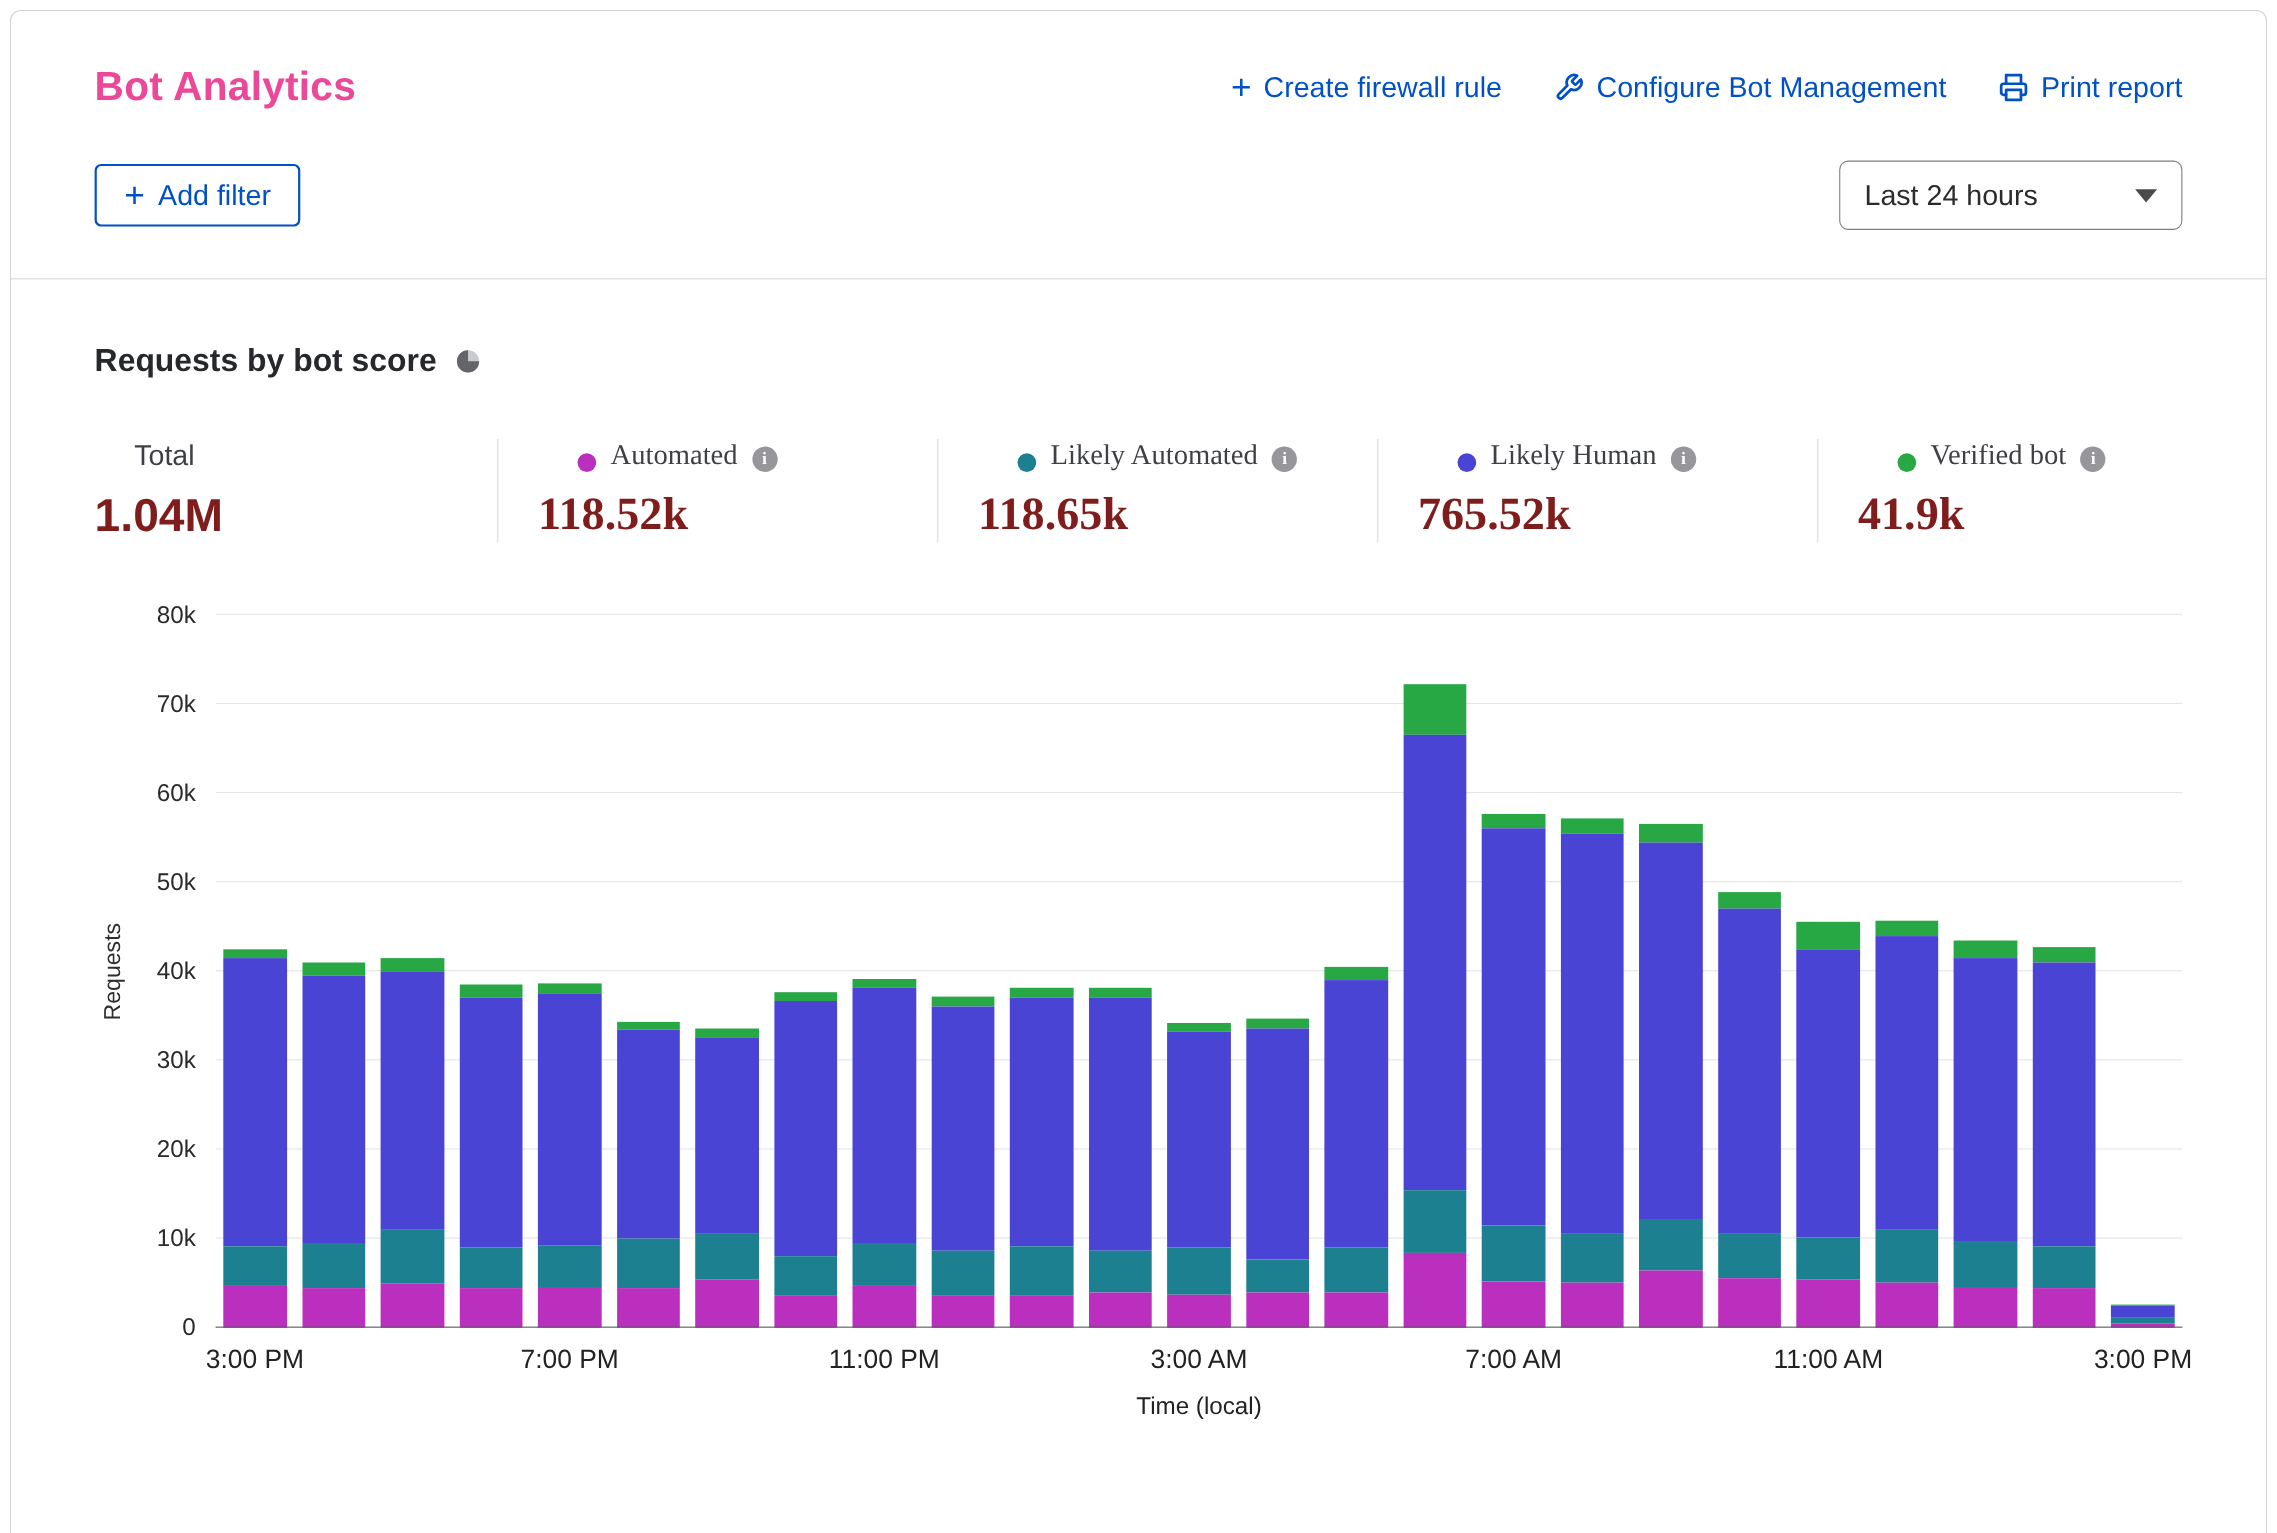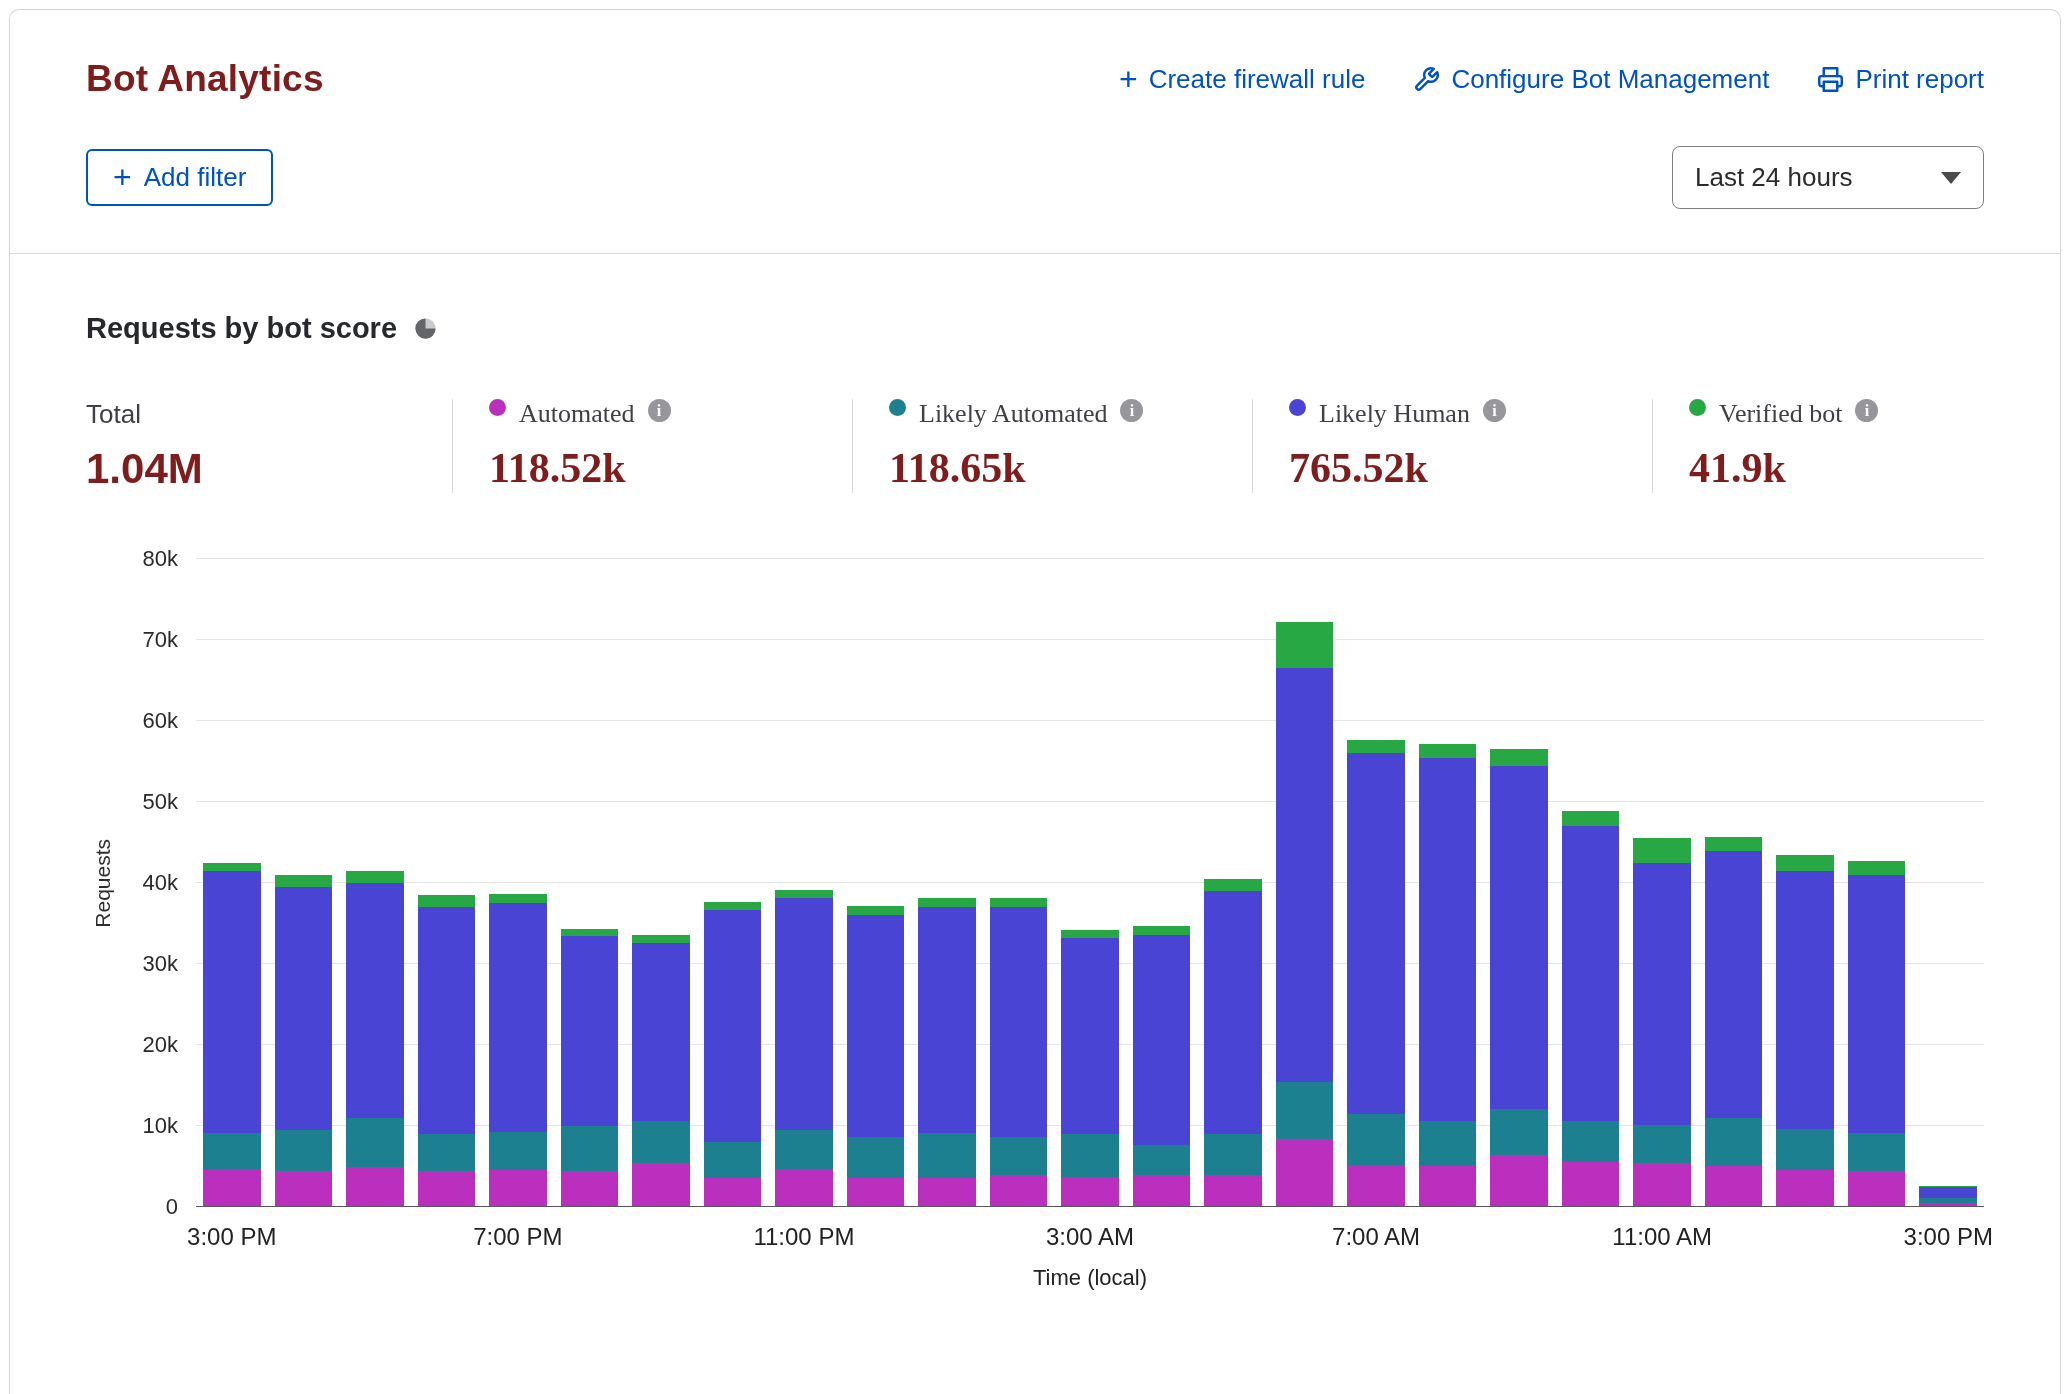--- a/index.html
+++ b/index.html
@@ -16,21 +16,21 @@
     border-bottom: none;
     border-radius: 10px 10px 0 0;
     background: #fff;
     min-height: 1385px;
     overflow: hidden;
   }
 
   
   .header { padding: 48px 76px 0; border-bottom: 1px solid #d9d9d9; }
   .header-top { display: flex; justify-content: space-between; align-items: center; }
-  .page-title { font-size: 37px; font-weight: 700; color: #7f1d1d; letter-spacing: 0.2px; }
+  .page-title { font-size: 37px; font-weight: 700; color: #ec4899; letter-spacing: 0.2px; }
   .header-actions { display: flex; gap: 48px; align-items: center; }
   .action-link {
     display: flex; align-items: center; gap: 11px;
     color: #0051c3; font-size: 26px; cursor: pointer; white-space: nowrap;
   }
   .action-link svg { width: 27px; height: 27px; display: block; }
   .plus-glyph { font-size: 32px; font-weight: 400; line-height: 0.9; }
 
   .header-bottom {
     display: flex; justify-content: space-between; align-items: center;
@@ -59,21 +59,21 @@
   .section-title-row { display: flex; align-items: center; gap: 15px; }
   .section-title { font-size: 29px; font-weight: 700; color: #26282c; }
   .pie-icon svg { width: 27px; height: 27px; display: block; }
 
   
   .stats { display: flex; margin-top: 54px; align-items: stretch; }
   .stat { width: 400px; }
   .stat:first-child { width: 366px; }
   .stat + .stat { border-left: 1px solid #d9d9d9; padding-left: 36px; font-family: Liberation Serif, serif; }
   .stat:last-child { width: auto; padding-right: 0; }
-  .stat-label-row { display: flex; align-items: flex-start; gap: 13px; font-size: 26px; color: #3f4045; }
+  .stat-label-row { display: flex; align-items: flex-end; gap: 13px; font-size: 26px; color: #3f4045; margin-left: 36px; }
   .dot { width: 17px; height: 17px; border-radius: 50%; flex: 0 0 auto; }
   .info-icon {
     width: 23px; height: 23px; border-radius: 50%;
     background: #97979b; color: #fff; font-size: 16px; font-weight: 700;
     display: flex; align-items: center; justify-content: center;
     flex: 0 0 auto;
   }
   .stat-value { margin-top: 15px; font-size: 42px; font-weight: 700; color: #7f1d1d; }
 
   

